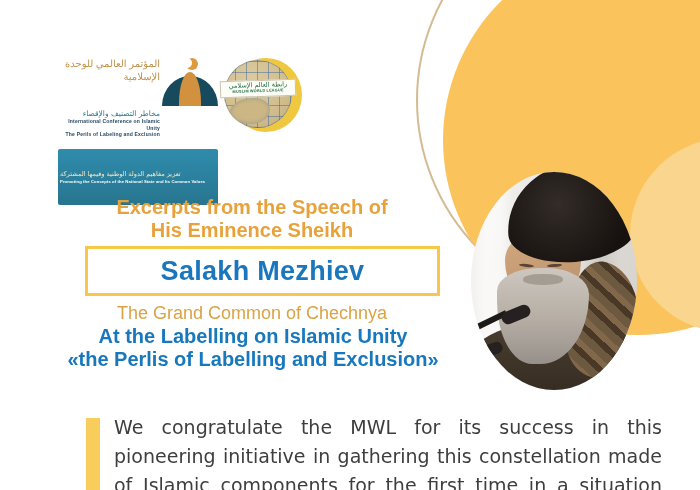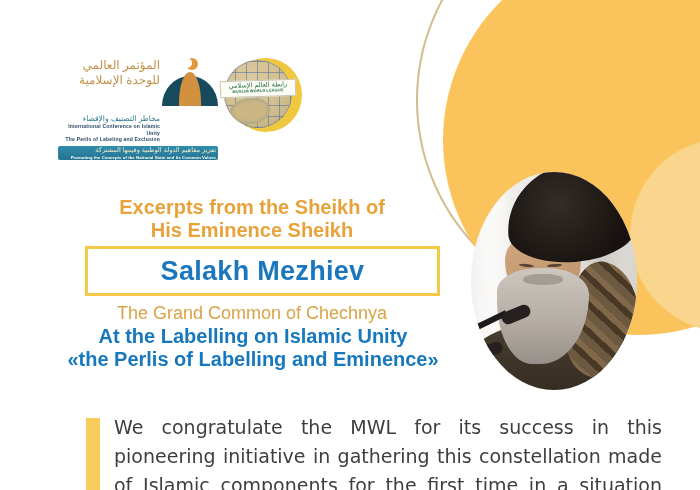--- a/index.html
+++ b/index.html
@@ -43,32 +43,32 @@
   .p-mic-head.m1{left:30px;top:136px;width:30px;height:13px;transform:rotate(-22deg);}
   .p-mic-head.m2{left:6px;top:172px;width:26px;height:12px;transform:rotate(-18deg);}
   .p-mic-shaft{background:#1d1a19;height:6px;z-index:8;transform-origin:left center;}
   .p-mic-shaft.s1{left:-6px;top:158px;width:46px;transform:rotate(-26deg);}
   .p-mic-shaft.s2{left:-16px;top:194px;width:36px;transform:rotate(-28deg);}
 
   
   .logo-conf{position:absolute;left:58px;top:58px;width:160px;z-index:6;}
   .lc-row{display:flex;align-items:flex-start;}
   .lc-text{width:102px;text-align:right;line-height:1.25;}
-  .lc-ar1{font-family:Liberation Sans, sans-serif;font-size:12px;color:#C1924C;direction:rtl;text-align:right;}
+  .lc-ar1{font-family:Liberation Serif, serif;font-size:10px;color:#C1924C;direction:rtl;text-align:right;}
   .lc-ar2{font-family:"DejaVu Sans",sans-serif;font-size:7.5px;color:#2B7A8E;direction:rtl;margin-top:26px;}
   .lc-en{font-size:5px;font-weight:bold;color:#1D3E5C;letter-spacing:.2px;}
   .lc-icon{position:relative;width:56px;height:50px;margin-left:2px;}
   .lc-crescent{position:absolute;left:24px;top:0;width:12px;height:12px;border-radius:50%;background:#DF9A3E;}
   .lc-crescent:after{content:"";position:absolute;left:-4px;top:0px;width:10px;height:10px;border-radius:50%;background:#fff;}
   .lc-wave-l{position:absolute;left:0;top:18px;width:28px;height:30px;background:#174A5C;border-radius:100% 0 0 0;}
   .lc-wave-r{position:absolute;right:0;top:18px;width:28px;height:30px;background:#174A5C;border-radius:0 100% 0 0;}
   .lc-dome{position:absolute;left:17px;top:14px;width:22px;height:34px;background:#D1913F;
            border-radius:50% 50% 0 0 / 90% 90% 0 0;z-index:2;}
-  .lc-banner{margin-top:4px;width:156px;background:linear-gradient(180deg,#2F8CAD,#27758F);
-             border-radius:2px;text-align:right;padding:0 2px;}
+  .lc-banner{margin-top:12px;width:156px;background:linear-gradient(180deg,#2F8CAD,#27758F);
+             border-radius:2px;text-align:left;padding:21px 2px;}
   .lc-banner-ar{font-family:"DejaVu Sans",sans-serif;font-size:6.5px;color:#F5E9C8;direction:rtl;line-height:1.3;}
   .lc-banner-en{font-size:4.2px;color:#ffffff;font-weight:bold;letter-spacing:.1px;}
 
   .logo-mwl{position:absolute;left:222px;top:56px;width:80px;height:80px;z-index:6;}
   .mwl-crescent{position:absolute;left:8px;top:2px;width:72px;height:74px;border-radius:50%;background:#EFC83F;}
   .mwl-globe{position:absolute;left:2px;top:4px;width:68px;height:68px;border-radius:50%;overflow:hidden;
      background:
        repeating-linear-gradient(90deg,rgba(45,95,165,.45) 0 1px,transparent 1px 11px),
        repeating-linear-gradient(0deg,rgba(45,95,165,.45) 0 1px,transparent 1px 11px),
        radial-gradient(circle at 40% 30%,#DCCB9F 0%,#D2BE8E 55%,#C2AC7C 100%);
@@ -151,29 +151,29 @@
     <div class="mwl-globe">
       <div class="mwl-land"></div>
     </div>
     <div class="mwl-band">
       <div class="mwl-ar">رابطة العالم الإسلامي</div>
       <div class="mwl-en">MUSLIM WORLD LEAGUE</div>
     </div>
   </div>
 
   <div class="headline">
-    <div class="h-line">Excerpts from the Sheikh of</div>
+    <div class="h-line">Excerpts from the Speech of</div>
     <div class="h-line">His Eminence Sheikh</div>
   </div>
 
   <div class="name-box">
     <div class="name">Salakh Mezhiev</div>
   </div>
 
   <div class="subtitle">The Grand Common of Chechnya</div>
 
   <div class="conf-line conf1">At the Labelling on Islamic Unity</div>
-  <div class="conf-line conf2">«the Perlis of Labelling and Eminence»</div>
+  <div class="conf-line conf2">«the Perlis of Labelling and Exclusion»</div>
 
   <div class="quote-bar"></div>
   <div class="quote-text">We congratulate the MWL for its success in this pioneering initiative in gathering this constellation made of Islamic components for the first time in a situation where they find</div>
 
 </div>
 
 </body></html>

